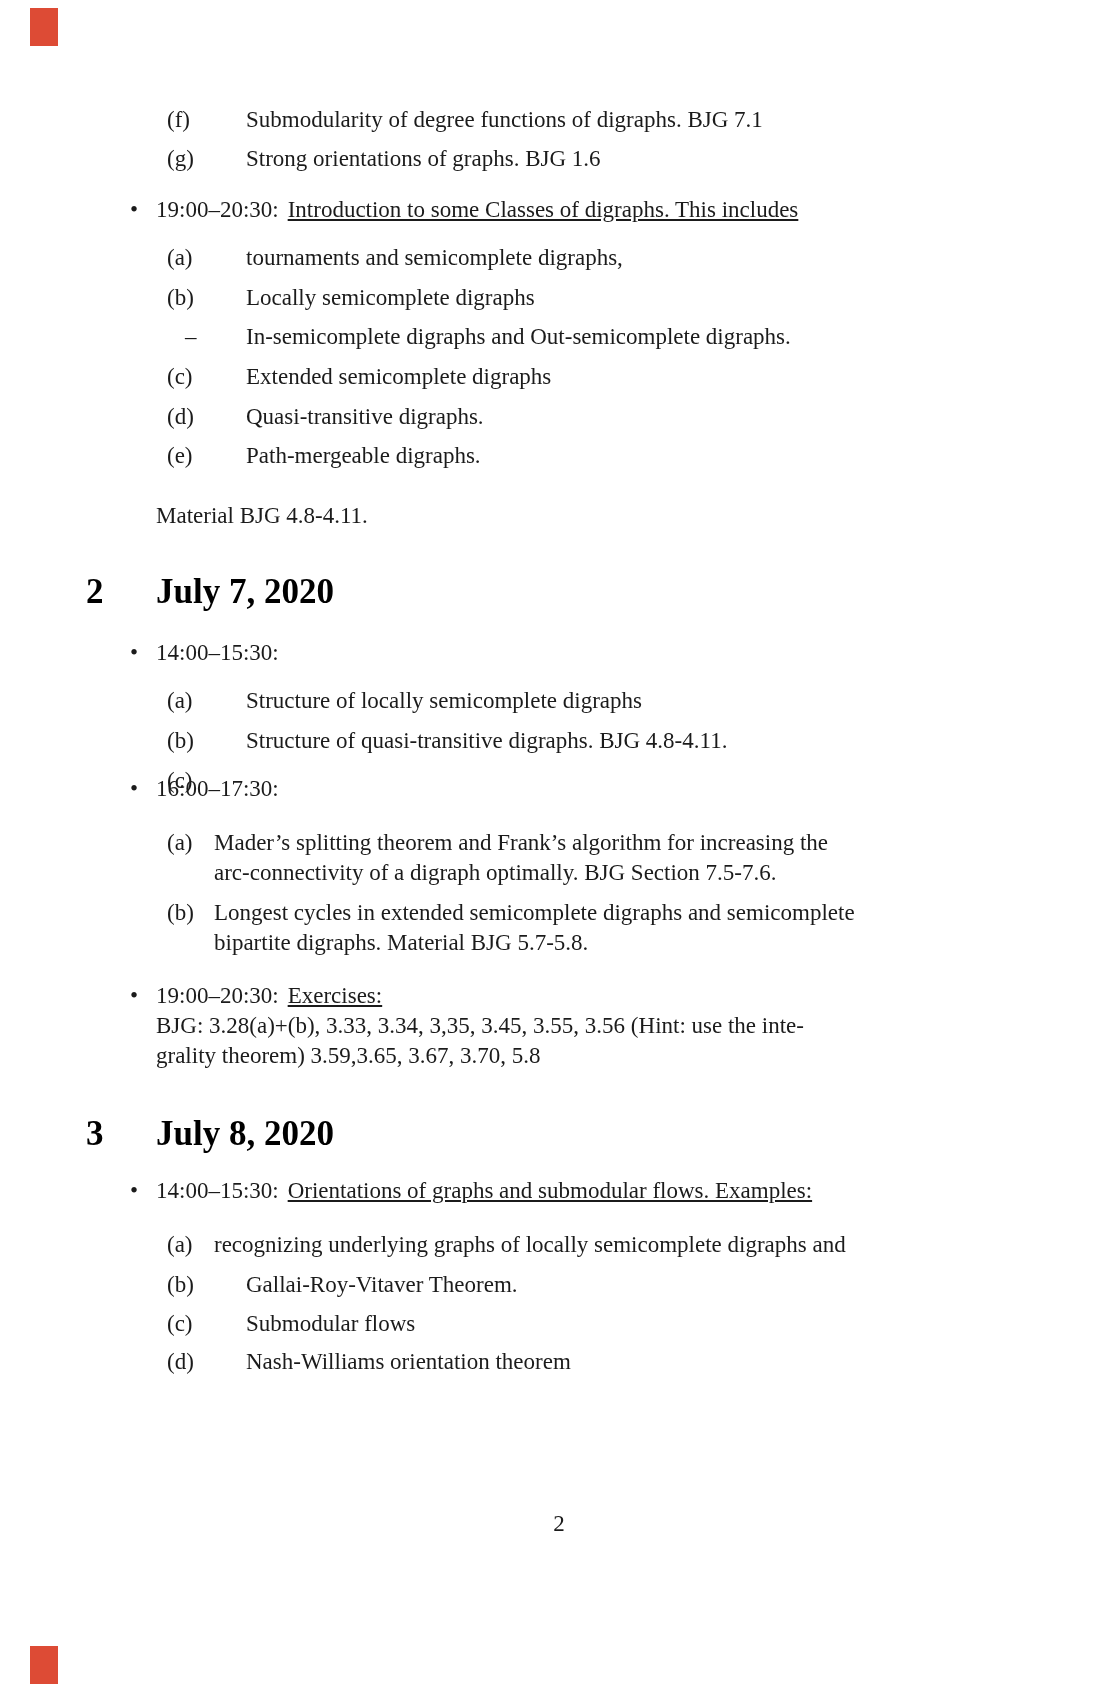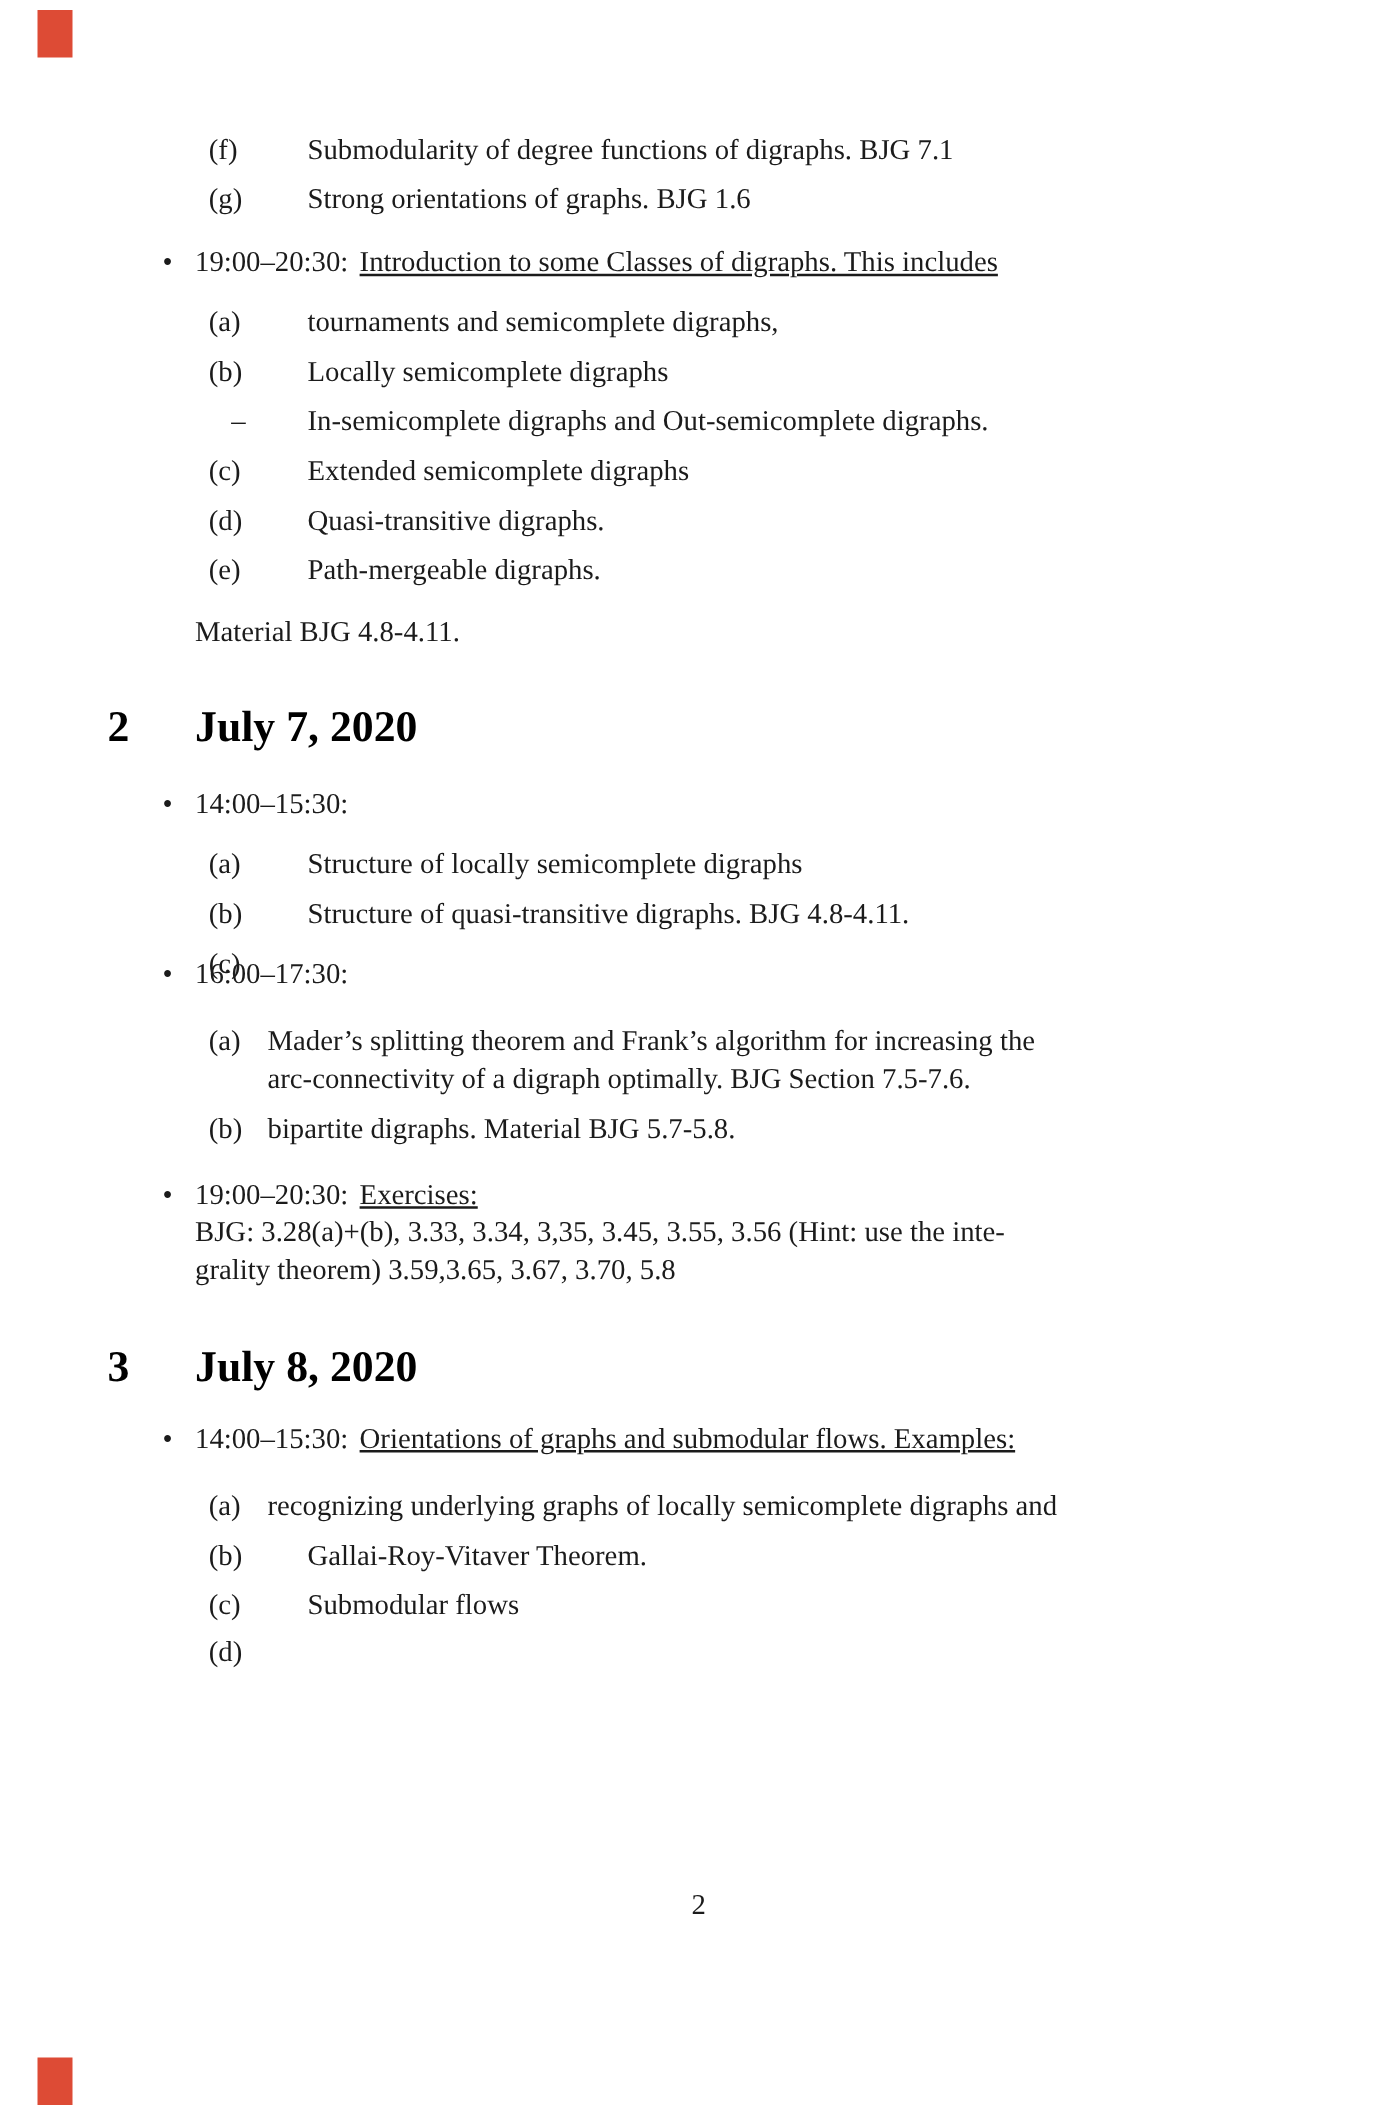--- a/index.html
+++ b/index.html
@@ -89,21 +89,21 @@
     </div>
     <div class="alpha-item" style="margin-top:10px">
       <span class="label">(d)</span>
       <span class="text">Quasi-transitive digraphs.</span>
     </div>
     <div class="alpha-item" style="margin-top:9px">
       <span class="label">(e)</span>
       <span class="text">Path-mergeable digraphs.</span>
     </div>
 
-    <div class="note" style="margin-top:20px">Material BJG 4.8-4.11.</div>
+    <div class="note" style="margin-top:30px">Material BJG 4.8-4.11.</div>
 
     <h2 class="sec" style="margin-top:39px">
       <span class="num">2</span>
       <span class="title">July 7, 2020</span>
     </h2>
 
     <div class="bullet-item" style="margin-top:24px">
       <span class="bullet">•</span>
       <span class="btime">14:00–15:30:</span>
     </div>
@@ -125,20 +125,21 @@
       <span class="btime">16:00–17:30:</span>
     </div>
 
     <div class="alpha-item" style="margin-top:24px">
       <span class="label">(a)</span>
       <span class="line">Mader’s splitting theorem and Frank’s algorithm for increasing the</span>
       <span class="line">arc-connectivity of a digraph optimally. BJG Section 7.5-7.6.</span>
     </div>
     <div class="alpha-item" style="margin-top:10px">
       <span class="label">(b)</span>
+      <span class="line">Longest cycles in extended semicomplete digraphs and semicomplete</span>
       <span class="line">bipartite digraphs. Material BJG 5.7-5.8.</span>
     </div>
 
     <div class="bullet-item" style="margin-top:23px">
       <span class="bullet">•</span>
       <span class="line"><span class="btime">19:00–20:30:</span><span class="btext">Exercises:</span></span>
       <span class="line">BJG: 3.28(a)+(b), 3.33, 3.34, 3,35, 3.45, 3.55, 3.56 (Hint: use the inte-</span>
       <span class="line">grality theorem) 3.59,3.65, 3.67, 3.70, 5.8</span>
     </div>
 
@@ -159,19 +160,20 @@
     <div class="alpha-item" style="margin-top:10px">
       <span class="label">(b)</span>
       <span class="text">Gallai-Roy-Vitaver Theorem.</span>
     </div>
     <div class="alpha-item" style="margin-top:9px">
       <span class="label">(c)</span>
       <span class="text">Submodular flows</span>
     </div>
     <div class="alpha-item" style="margin-top:8px">
       <span class="label">(d)</span>
+      <span class="text">Nash-Williams orientation theorem</span>
     </div>
 
   </div>
 
   <div class="footer-pagenum">2</div>
 
 </div>
 
 </body></html>

